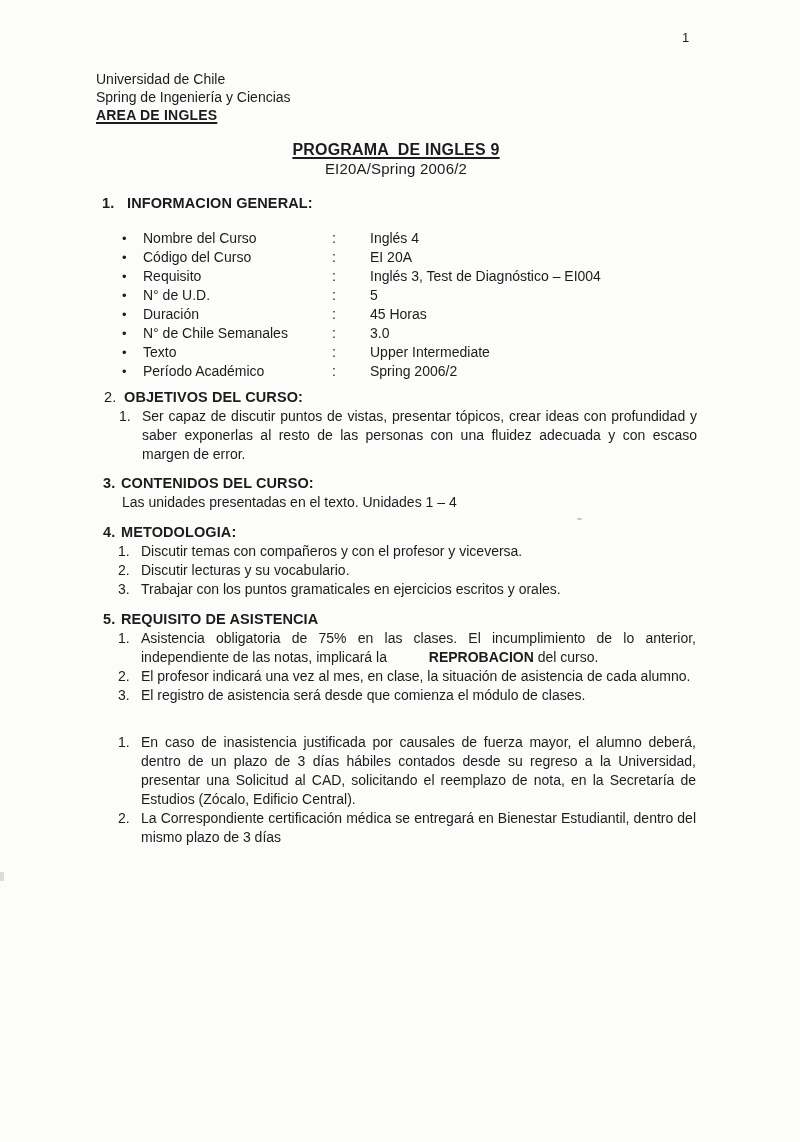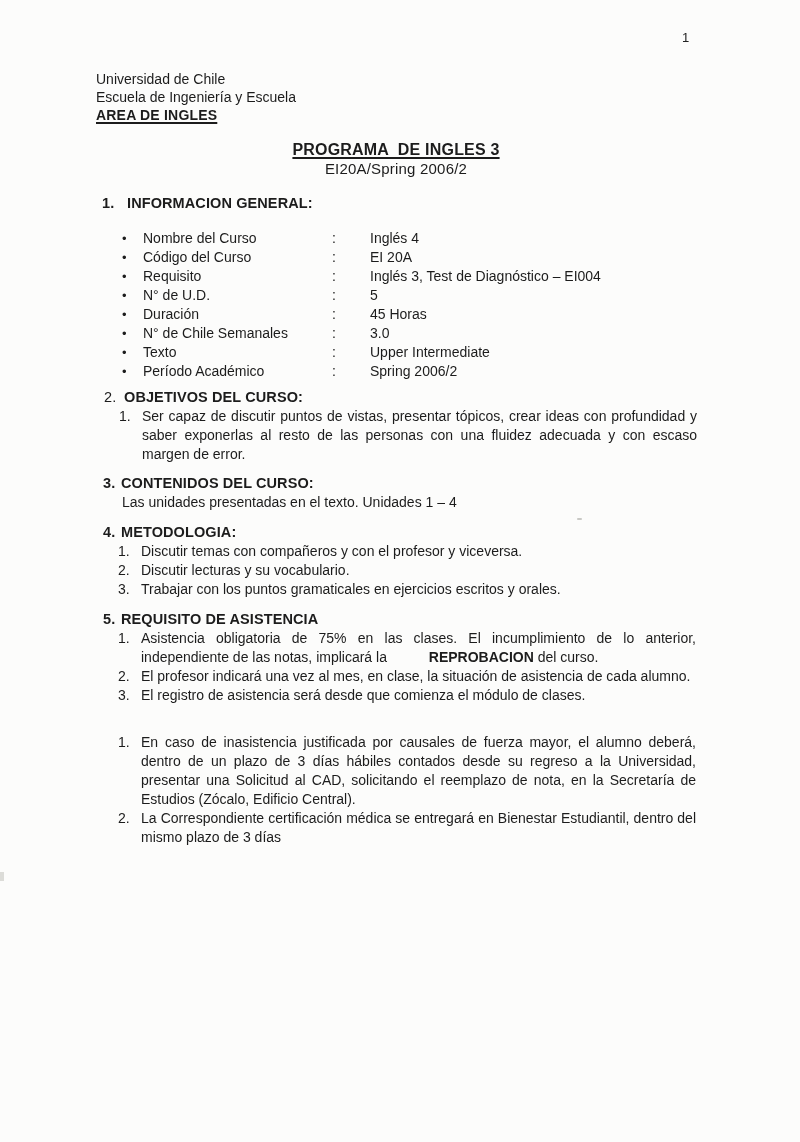--- a/index.html
+++ b/index.html
@@ -61,26 +61,26 @@
 </style>
 </head>
 <body>
 
 <div class="page">
 
   <div class="page-num">1</div>
 
   <div class="letterhead">
     <div>Universidad de Chile</div>
-    <div>Escuela de Ingeniería y Escuela</div>
+    <div>Spring de Ingeniería y Ciencias</div>
     <div class="bold-u">AREA DE INGLES</div>
   </div>
 
   <div class="title-block">
-    <div class="doc-title">PROGRAMA  DE INGLES 3</div>
+    <div class="doc-title">PROGRAMA  DE INGLES 9</div>
     <div class="doc-subtitle">EI20A/Spring 2006/2</div>
   </div>
 
   <div class="section" style="top:194px;left:95px;">
     <div class="sec-heading wide-num">
       <span class="sec-num">1.</span><span>INFORMACION GENERAL:</span>
     </div>
   </div>
 
   <div class="info-list">

